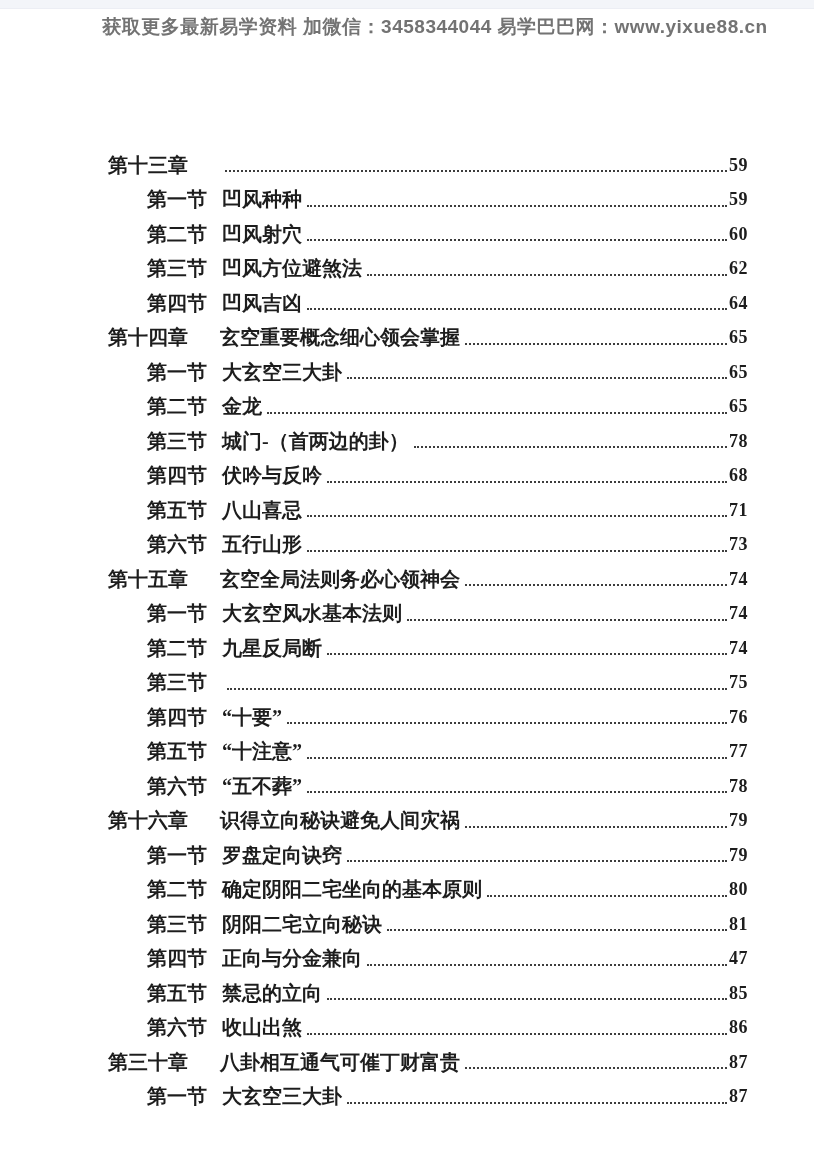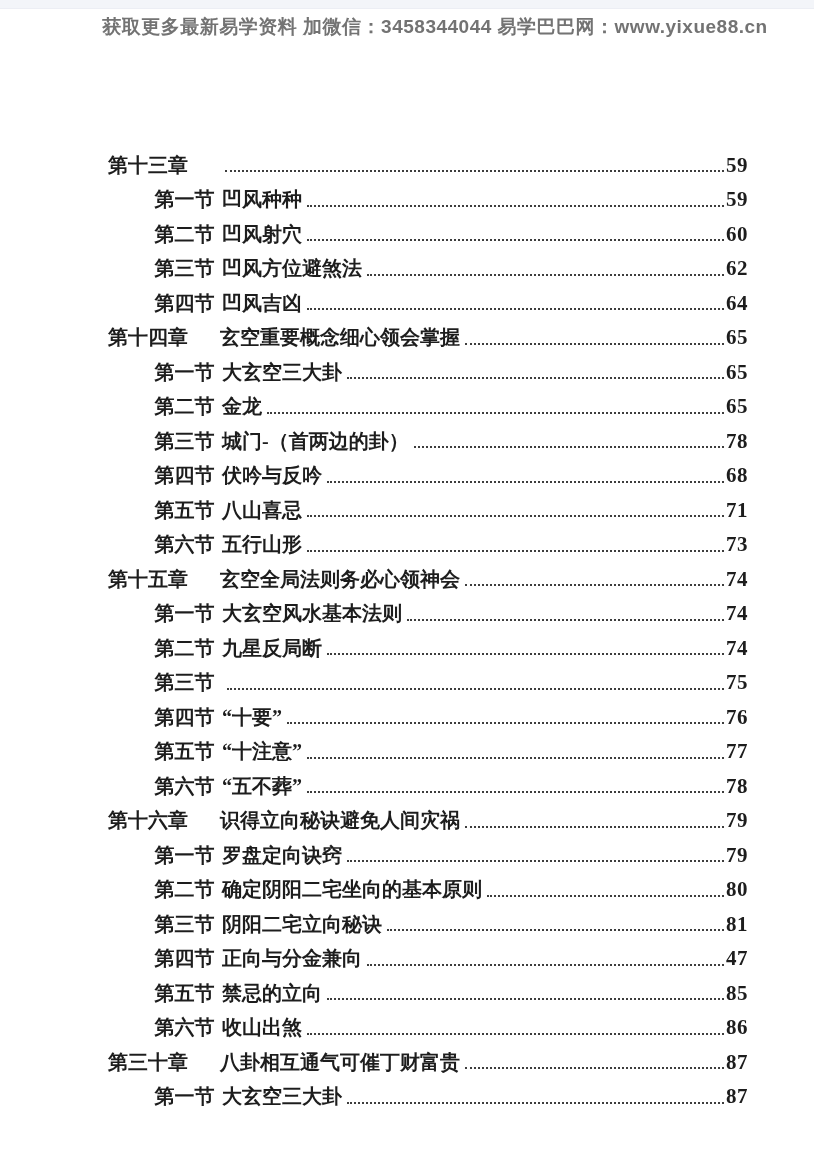--- a/index.html
+++ b/index.html
@@ -40,34 +40,34 @@
     align-items: center;
     height: 34.5px;
     padding-left: 108px;
     padding-right: 66px;
     font-size: 20px;
     font-weight: 700;
     white-space: nowrap;
   }
   .row .label { flex: none; }
   .row.chapter .label { width: 112px; }
-  .row.section .label { margin-left: 39px; width: 75px; text-align: center; }
+  .row.section .label { margin-left: 39px; width: 75px; }
   .row .title { flex: none; }
   .row .leader {
     flex: 1 1 auto;
     height: 0;
     border-bottom: 2.5px dotted #3d3d3d;
     margin-left: 5px;
     margin-right: 2px;
     transform: translateY(6px);
     min-width: 10px;
   }
   .row .pagenum {
     flex: none;
-    font-size: 21px;
+    font-size: 18px;
     font-weight: 700;
     letter-spacing: 0.5px;
   }
 </style>
 </head>
 <body>
 
 <div class="top-strip"></div>
 
 <div class="watermark-header" style="color: #737373;">

